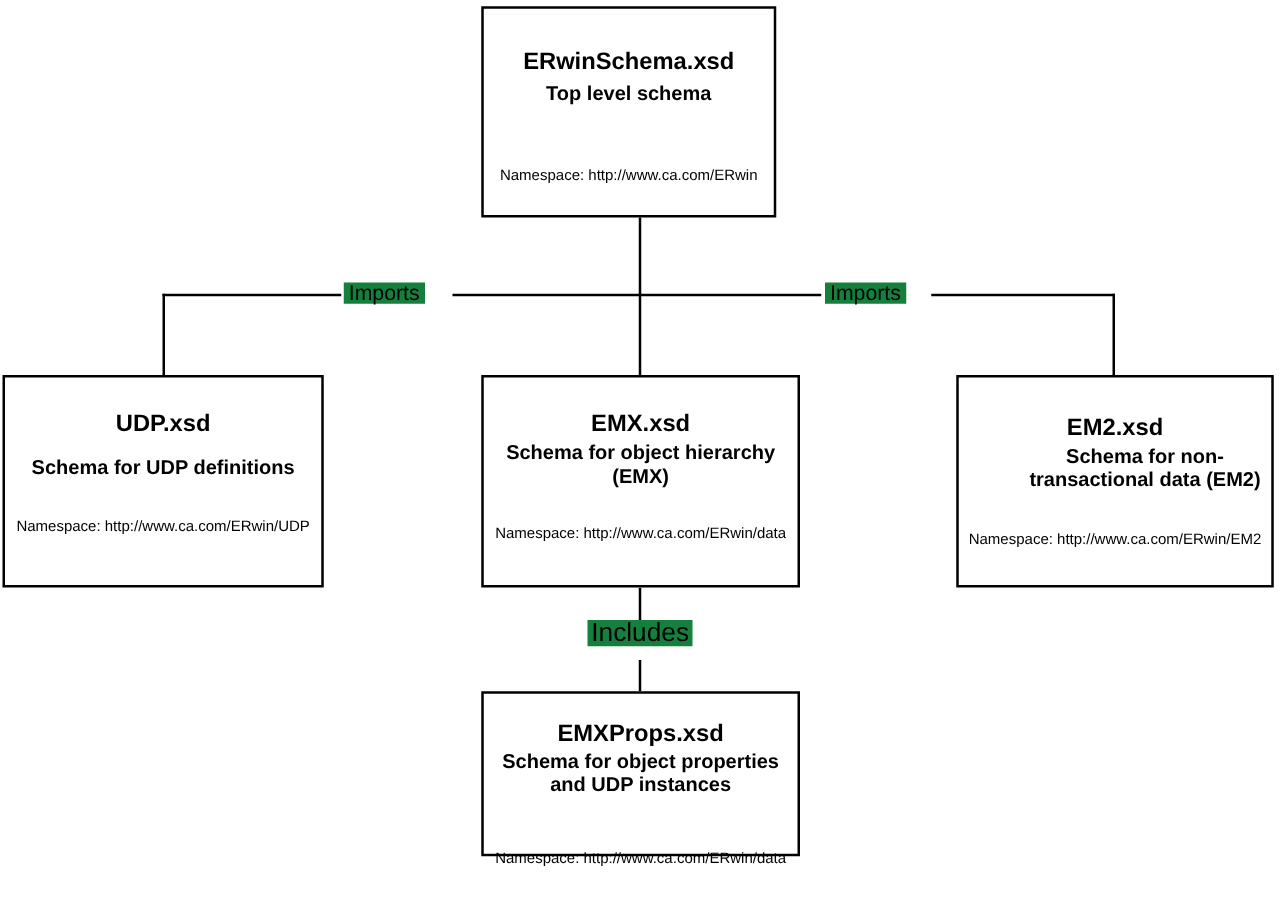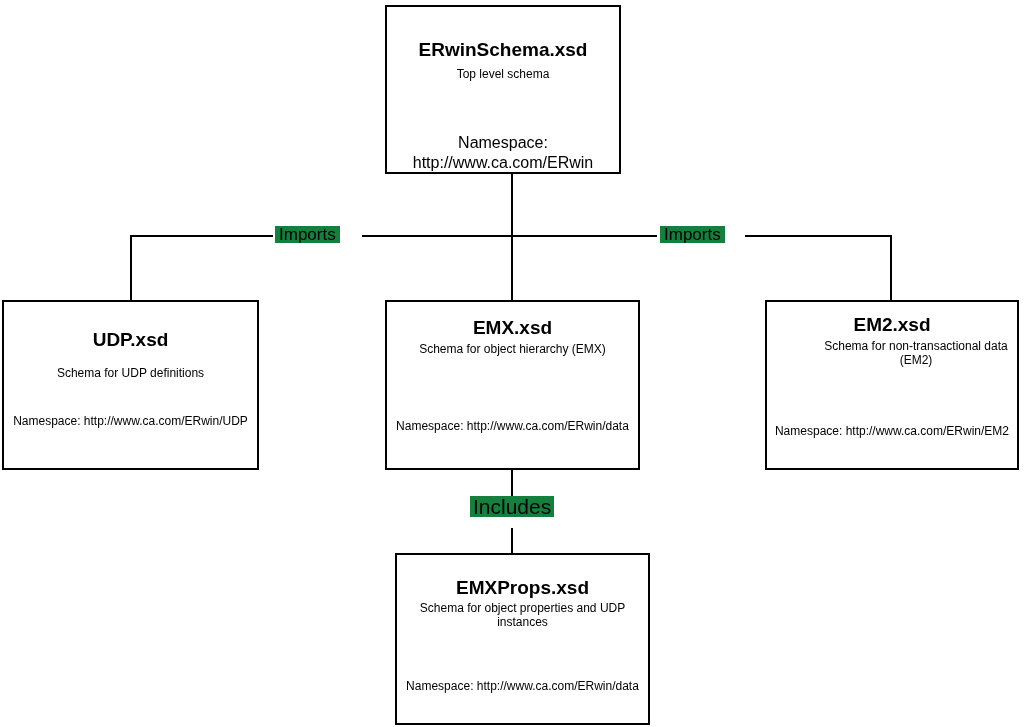--- a/index.html
+++ b/index.html
@@ -28,55 +28,55 @@
     text-align: center;
     z-index: 3;
   }
   .node .title {
     font-size: 19px;
     font-weight: bold;
     line-height: 1.15;
     letter-spacing: 0px;
   }
   .node .subtitle {
-    font-size: 12px;
-    font-weight: normal;
+    font-size: 16px;
+    font-weight: bold;
     line-height: 1.18;
   }
   .node .namespace {
     font-size: 12px;
     font-weight: normal;
     line-height: 1.22;
     position: absolute;
     left: 4px;
     right: 4px;
   }
 
   
   #node-erwinschema { left: 385px; top: 5px;   width: 236px; height: 169px; }
   #node-erwinschema .title    { margin-top: 32px; }
   #node-erwinschema .subtitle { margin-top: 6px; }
-  #node-erwinschema .namespace{ top: 126px; font-size: 16px; }
+  #node-erwinschema .namespace{ top: 126px; font-size: 12px; }
 
   #node-udp { left: 2px; top: 300px; width: 257px; height: 170px; }
   #node-udp .title    { margin-top: 27px; }
   #node-udp .subtitle { margin-top: 15px; }
   #node-udp .namespace{ top: 112px; }
 
   #node-emx { left: 385px; top: 300px; width: 255px; height: 170px; }
-  #node-emx .title    { margin-top: 15px; }
+  #node-emx .title    { margin-top: 27px; }
   #node-emx .subtitle { margin-top: 3px; }
   #node-emx .namespace{ top: 117px; }
 
   #node-em2 { left: 765px; top: 300px; width: 254px; height: 170px; }
-  #node-em2 .title    { margin-top: 12px; }
+  #node-em2 .title    { margin-top: 30px; }
   #node-em2 .subtitle { margin-top: 3px; margin-left: 48px; }
   #node-em2 .namespace{ top: 122px; }
 
-  #node-emxprops { left: 395px; top: 553px; width: 255px; height: 172px; }
+  #node-emxprops { left: 385px; top: 553px; width: 255px; height: 132px; }
   #node-emxprops .title    { margin-top: 22px; }
   #node-emxprops .subtitle { margin-top: 2px; }
   #node-emxprops .namespace{ top: 124px; }
 
   
   .line {
     position: absolute;
     background: #000000;
     z-index: 1;
   }

